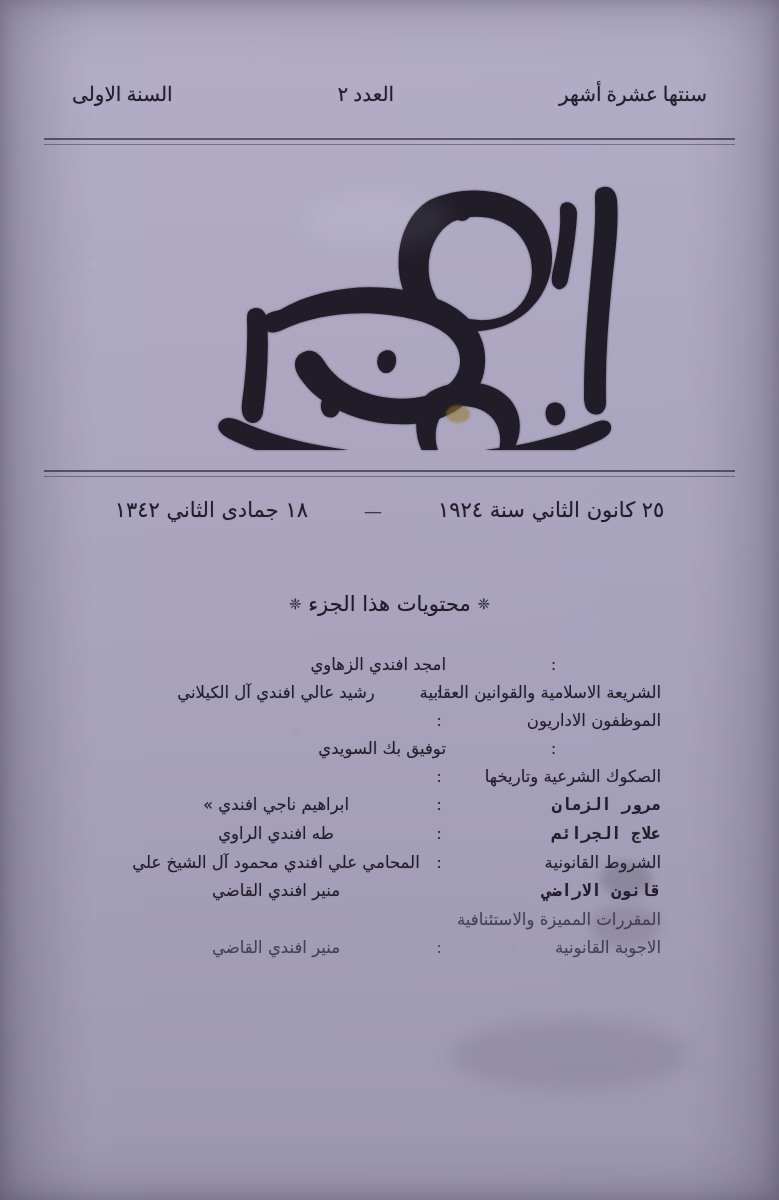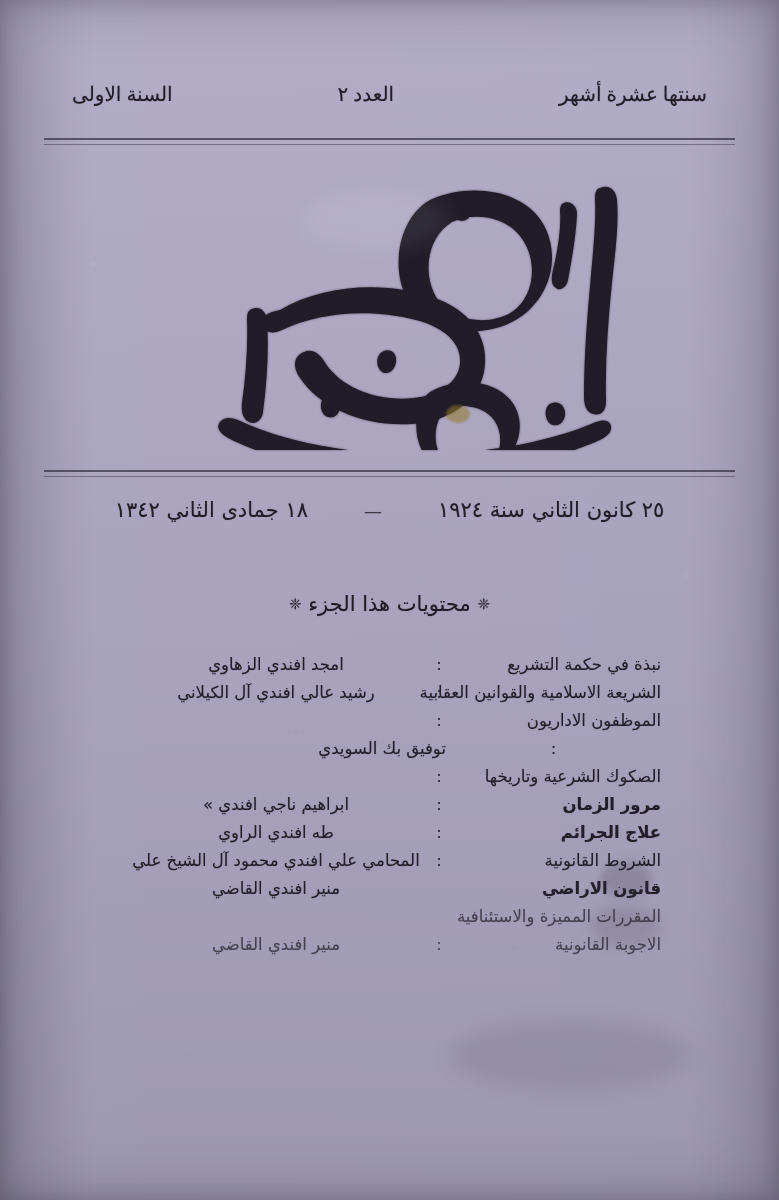--- a/index.html
+++ b/index.html
@@ -85,21 +85,21 @@
     grid-template-columns: 215px 14px 1fr;
     align-items:baseline;
     margin-bottom:9px;
     font-size:16.5px;
     color:#211e2a;
     text-shadow:0 0 1px rgba(30,28,40,.35);
   }
   .toc-title{text-align:right;white-space:nowrap;}
   .toc-colon{text-align:center;opacity:.9;}
   .toc-author{text-align:center;white-space:nowrap;direction:rtl;}
-  .toc-row.bold .toc-title{font-weight:bold;letter-spacing:.3px;}
+  .toc-row.bold .toc-title{font-weight:bold;letter-spacing:.3px;font-family:Liberation Mono, monospace;}
   .toc-row.faint{opacity:.72;}
   .toc-row.noauthor .toc-colon{visibility:hidden;}
 
   
   .smudge{position:absolute;border-radius:50%;pointer-events:none;}
   .sm1{top:405px;left:446px;width:24px;height:18px;background:rgba(150,120,40,.55);filter:blur(1.2px);}
   .sm2{top:862px;left:600px;width:52px;height:34px;background:rgba(60,55,75,.22);filter:blur(4px);}
   .sm3{top:905px;left:590px;width:70px;height:42px;background:rgba(60,55,75,.16);filter:blur(6px);}
   .sm4{top:1020px;left:450px;width:240px;height:70px;background:rgba(70,64,88,.13);filter:blur(9px);}
   .sm5{top:190px;left:300px;width:150px;height:60px;background:rgba(255,255,255,.07);filter:blur(10px);}
@@ -168,21 +168,20 @@
 
   <div class="contents-head">
     <span class="orn">❈</span>
     <span>محتويات هذا الجزء</span>
     <span class="orn">❈</span>
   </div>
 
   <div class="toc">
 
     <div class="toc-row">
-      <div class="toc-title">نبذة في حكمة التشريع</div>
       <div class="toc-colon">:</div>
       <div class="toc-author">امجد افندي الزهاوي</div>
     </div>
 
     <div class="toc-row">
       <div class="toc-title">الشريعة الاسلامية والقوانين العقابية</div>
       <div class="toc-colon">:</div>
       <div class="toc-author">رشيد عالي افندي آل الكيلاني</div>
     </div>
 

